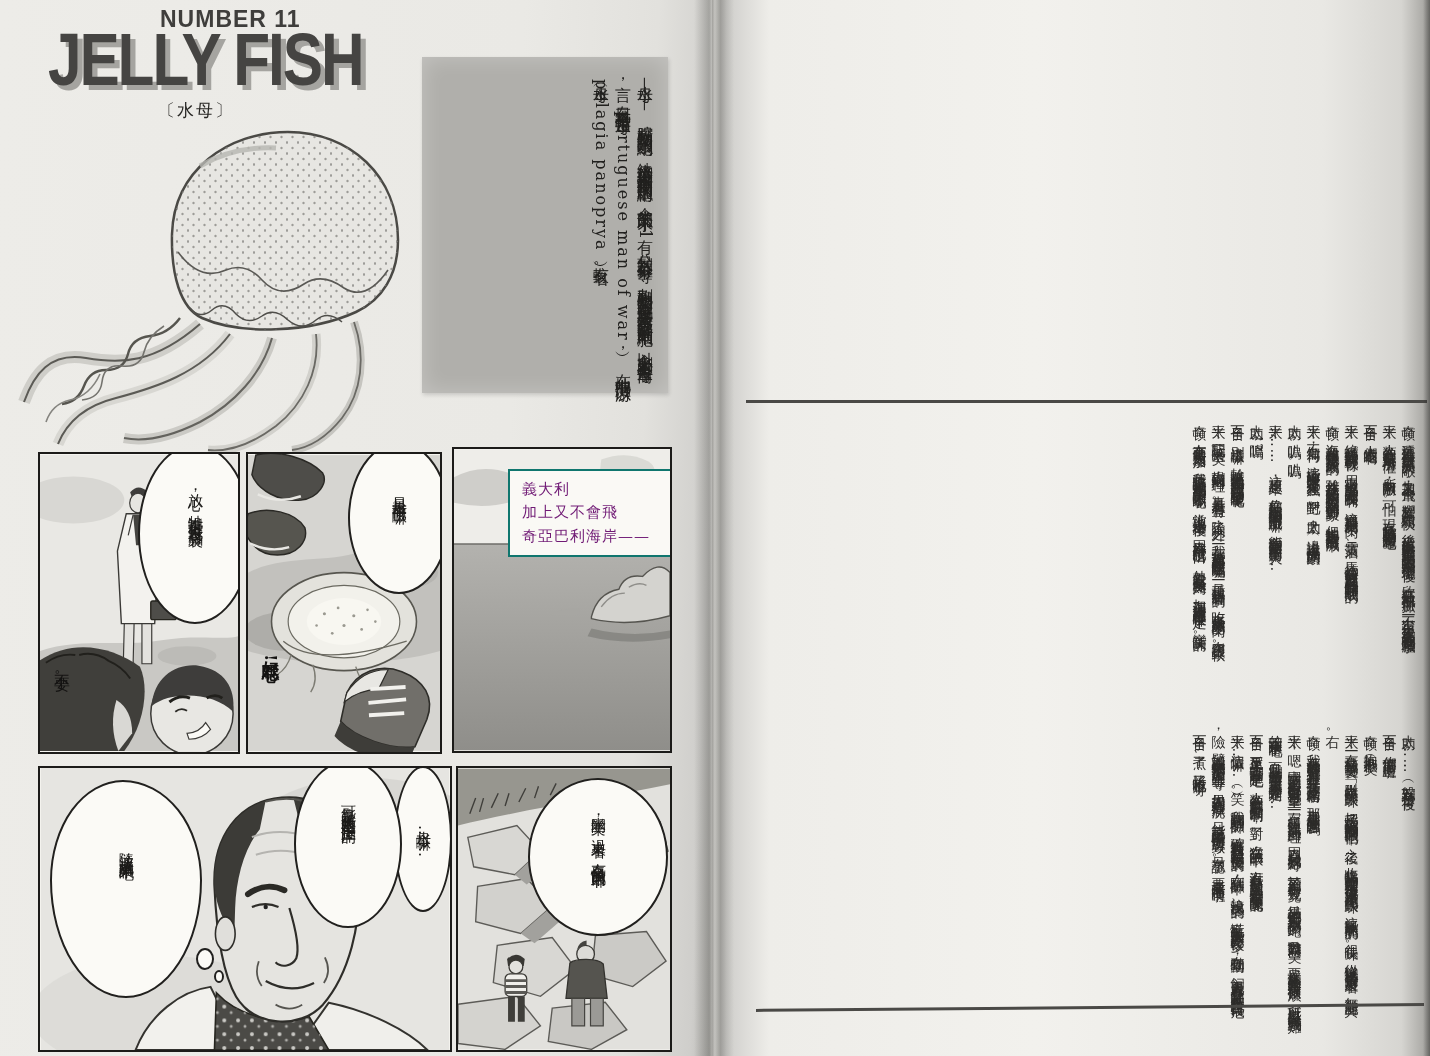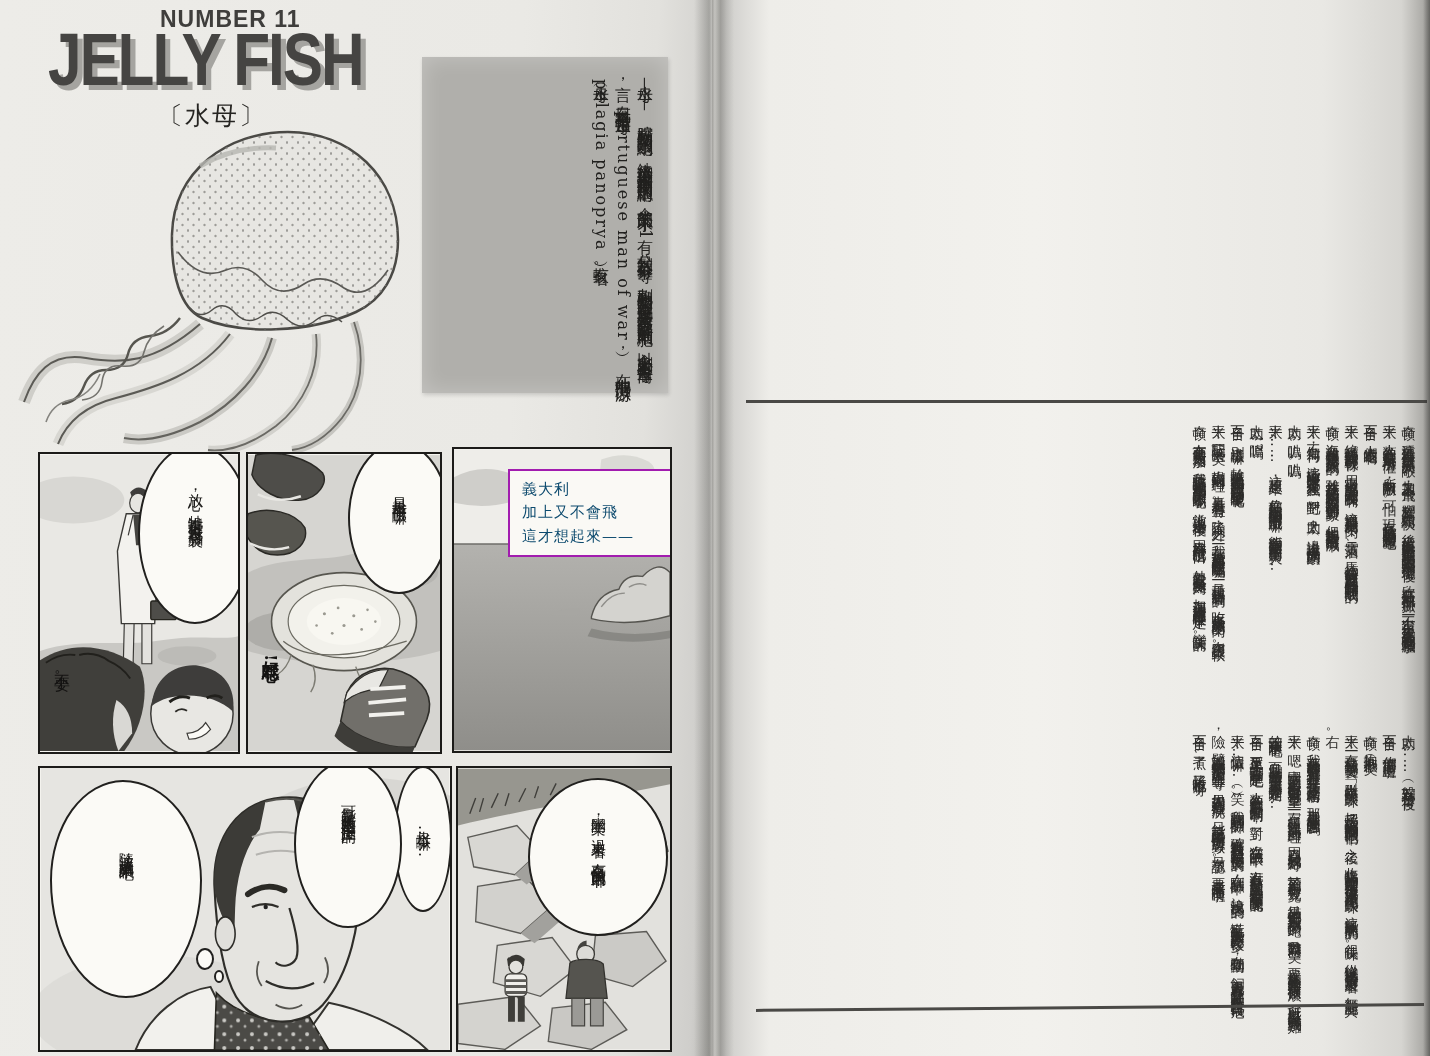--- a/index.html
+++ b/index.html
@@ -17,21 +17,21 @@
 
   
   .num-label { position:absolute; left:160px; top:6px;
     font-family:"Liberation Sans",sans-serif; font-weight:bold;
     font-size:23px; letter-spacing:1px; color:#3f3e3c; }
   .main-title { position:absolute; left:48px; top:16px; white-space:nowrap;
     font-family:"Liberation Sans",sans-serif; font-weight:bold;
     font-size:58px; letter-spacing:-2px; color:#454442;
     transform:scale(1.04,1.28); transform-origin:left top;
     text-shadow:5px 4px 0 #a5a4a0; }
-  .sub-title { position:absolute; left:158px; top:99px; font-size:25px;
+  .sub-title { position:absolute; left:158px; top:99px; font-size:17px;
     letter-spacing:2px; color:#262522; }
 
   
   .jelly { position:absolute; left:4px; top:112px; width:424px; height:352px; }
 
   
   .infobox { position:absolute; left:422px; top:57px; width:246px; height:336px;
     background:#b0afab; box-shadow:inset 0 0 22px rgba(255,255,255,.28), 1px 2px 4px rgba(0,0,0,.15);
     padding:16px 12px; }
   .infobox .v { width:100%; height:100%; font-size:16px; line-height:22px;
@@ -50,22 +50,22 @@
     border-radius:50%; display:flex; align-items:center; justify-content:center; }
   .bubble .v { font-size:15px; line-height:21px; letter-spacing:2px; color:#1b1a18; }
   .thought { border-radius:48% 52% 50% 50% / 46% 46% 54% 54%; }
   .tcirc { position:absolute; background:#fbfaf6; border:2px solid #21201e; border-radius:50%; }
 
   .fx { position:absolute; color:#141312; }
   .fx.small { font-size:16px; line-height:21px; letter-spacing:3px; }
   .fx.loud  { font-size:17px; line-height:22px; letter-spacing:2px; font-weight:bold; }
 
   .caption-box { position:absolute; left:54px; top:20px; width:164px;
-    background:#faf9f5; border:2px solid #a21caf; padding:7px 12px;
-    font-size:15px; line-height:1.55; letter-spacing:1px; color:#0c4a6e; }
+    background:#faf9f5; border:2px solid #0f766e; padding:7px 12px;
+    font-size:15px; line-height:1.55; letter-spacing:1px; color:#701a75; }
 
   
   .rule { position:absolute; background:#4a4946; height:3px; }
   .rule.top { left:34px; right:3px; top:400px; }
   .rule.bot { left:44px; right:6px; top:1006px; transform:rotate(-0.5deg); }
   .band { position:absolute; left:30px; right:12px; color:#2c2b29; }
   .band p { margin:0; font-size:14px; line-height:19px; letter-spacing:1.6px; }
   .band.top { top:414px; height:298px; }
   .band.bot { top:724px; height:287px; }
 
@@ -221,21 +221,21 @@
         <g>
           <path d="M140,170 q6,-24 28,-28 q6,-16 24,-13 q16,-17 28,-4 l0,44 q-42,12 -80,3 Z" fill="#d4d3cf" stroke="#55544f" stroke-width="1.4"></path>
           <path d="M150,160 q10,-14 24,-14 M178,140 q10,-6 18,-2" fill="none" stroke="#8f8e8a" stroke-width="1.4"></path>
           <path d="M128,168 q-18,2 -30,0 q14,-8 30,-6 Z" fill="#a7a6a2"></path>
           <path d="M140,182 q40,10 80,2 l0,8 q-44,8 -84,-2 Z" fill="#7e7d79" opacity="0.7"></path>
         </g>
       </svg>
       <div class="caption-box">
         <div>義大利</div>
         <div>加上又不會飛</div>
-        <div>這才想起來——</div>
+        <div>奇亞巴利海岸——</div>
       </div>
     </div>
 
     <div class="panel" id="p4">
       <svg viewBox="0 0 414 286" aria-hidden="true">
         <defs>
           <pattern id="flor" width="14" height="14" patternUnits="userSpaceOnUse">
             <circle cx="4" cy="4" r="2" fill="#d9d8d4"></circle>
             <circle cx="11" cy="10" r="1.5" fill="#b9b8b4"></circle>
           </pattern>

